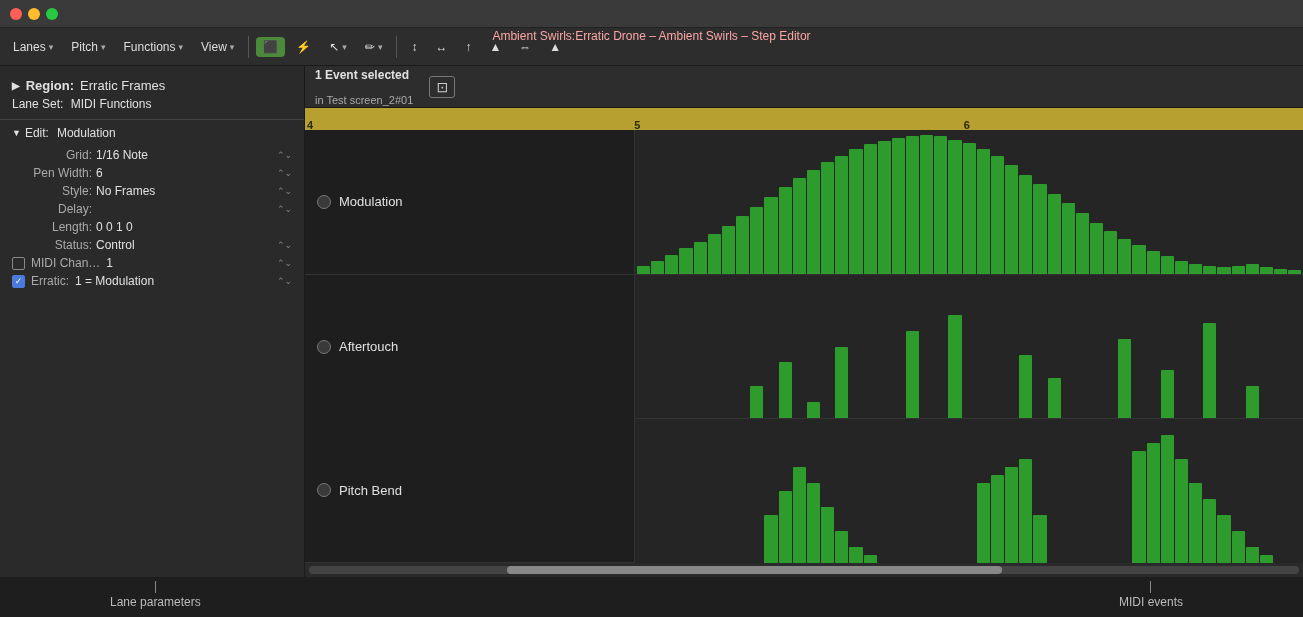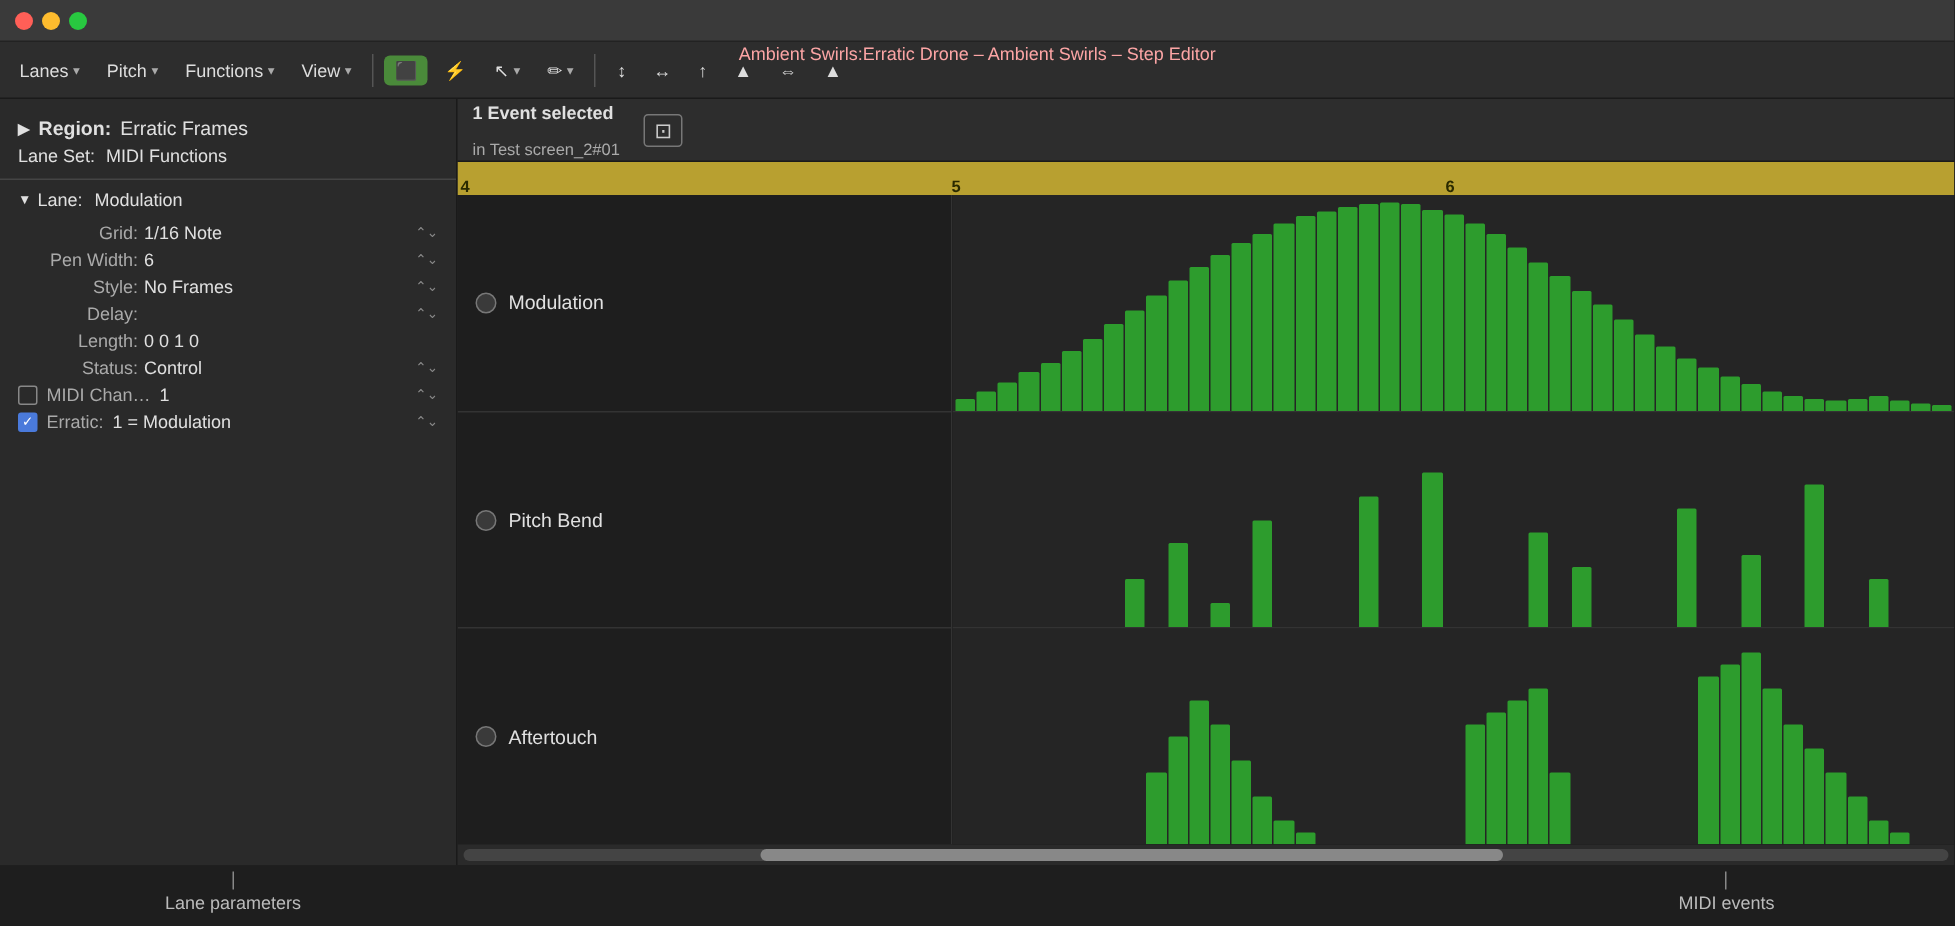--- a/index.html
+++ b/index.html
@@ -440,21 +440,21 @@
         <span>Region:</span>
         <span style="font-weight:400;">Erratic Frames</span>
       </div>
       <div class="lane-set-label">
         <span>Lane Set:</span>
         <span style="font-weight:400; margin-left:4px;">MIDI Functions</span>
       </div>
       <div class="divider-line"></div>
       <div class="lane-header">
         <span class="tri-down">▼</span>
-        <span>Lane:</span>
+        <span>Edit:</span>
         <span style="margin-left:4px;">Modulation</span>
       </div>
 
       <div class="param-row">
         <span class="param-label">Grid:</span>
         <span class="param-value">1/16 Note</span>
         <span class="param-stepper">⌃⌄</span>
       </div>
       <div class="param-row">
         <span class="param-label">Pen Width:</span>
@@ -516,27 +516,27 @@
         </div>
       </div>
 
       <div class="lanes-area">
 
         <div class="lane-labels">
           <div class="lane-label-item" style="flex:1;">
             <div class="lane-radio"></div>
             <span class="lane-name">Modulation</span>
           </div>
+          <div class="lane-label-item" style="flex:1; border-bottom:none;">
+            <div class="lane-radio"></div>
+            <span class="lane-name">Aftertouch</span>
+          </div>
           <div class="lane-label-item" style="flex:1;">
             <div class="lane-radio"></div>
             <span class="lane-name">Pitch Bend</span>
-          </div>
-          <div class="lane-label-item" style="flex:1; border-bottom:none;">
-            <div class="lane-radio"></div>
-            <span class="lane-name">Aftertouch</span>
           </div>
         </div>
 
         <div class="midi-area">
           <div class="midi-lane" id="lane-0">
             <div class="midi-lane-bg"></div>
             <div class="bars-container" id="bars-0">
                 <div class="bar" style="height: 5.55556%;"></div>
                 <div class="bar" style="height: 8.88889%;"></div>
                 <div class="bar" style="height: 13.3333%;"></div>

